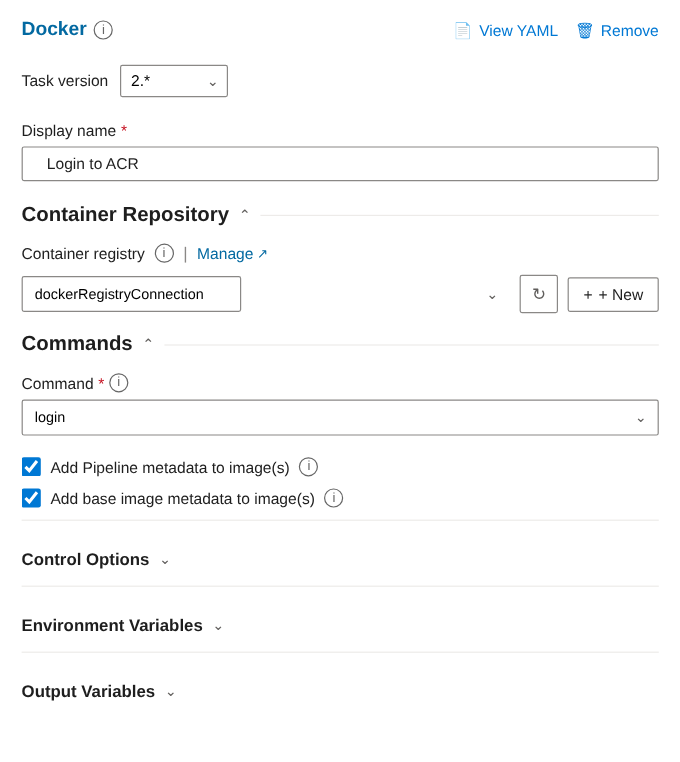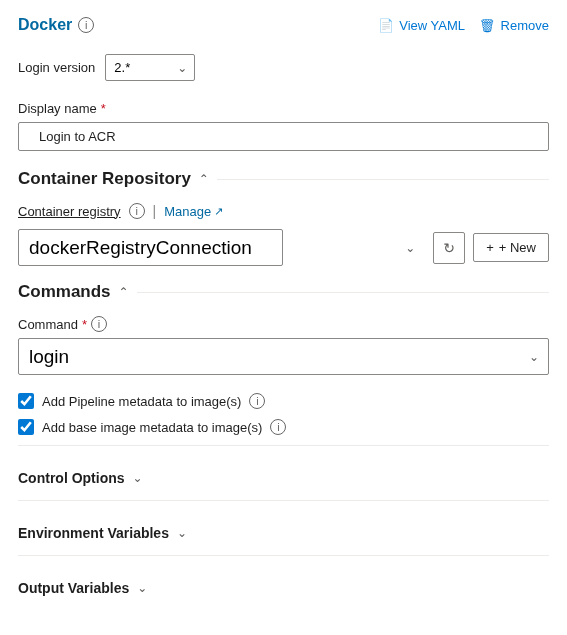--- a/index.html
+++ b/index.html
@@ -143,21 +143,20 @@
     }
     .registry-row {
       display: flex;
       align-items: center;
       gap: 8px;
       margin-bottom: 10px;
     }
     .registry-label {
       font-size: 13px;
       font-weight: 500;
-      text-decoration: underline;
     }
     .divider-bar {
       color: #8a8886;
     }
     .manage-link {
       color: #0369a1;
       text-decoration: none;
       font-size: 13px;
       cursor: pointer;
       display: flex;
@@ -169,21 +168,21 @@
       align-items: center;
       gap: 8px;
       margin-bottom: 16px;
     }
     .dropdown-select {
       flex: 1;
       appearance: none;
       border: 1px solid #8a8886;
       border-radius: 2px;
       padding: 7px 30px 7px 10px;
-      font-size: 19px;
+      font-size: 12px;
       background: #fff;
       cursor: pointer;
     }
     .dropdown-wrapper {
       position: relative;
       flex: 1;
     }
     .dropdown-wrapper .chevron-down {
       position: absolute;
       right: 10px;
@@ -268,21 +267,21 @@
         <span>View YAML</span>
       </a>
       <a class="action-link">
         <span style="font-size:13px;">🗑</span>
         <span>Remove</span>
       </a>
     </div>
   </div>
 
   <div class="task-version-row">
-    <span class="task-version-label">Login version</span>
+    <span class="task-version-label">Task version</span>
     <div class="select-wrapper">
       <select class="select-box">
         <option>2.*</option>
         <option>1.*</option>
         <option>0.*</option>
       </select>
       <span class="chevron-down">⌄</span>
     </div>
   </div>
 

